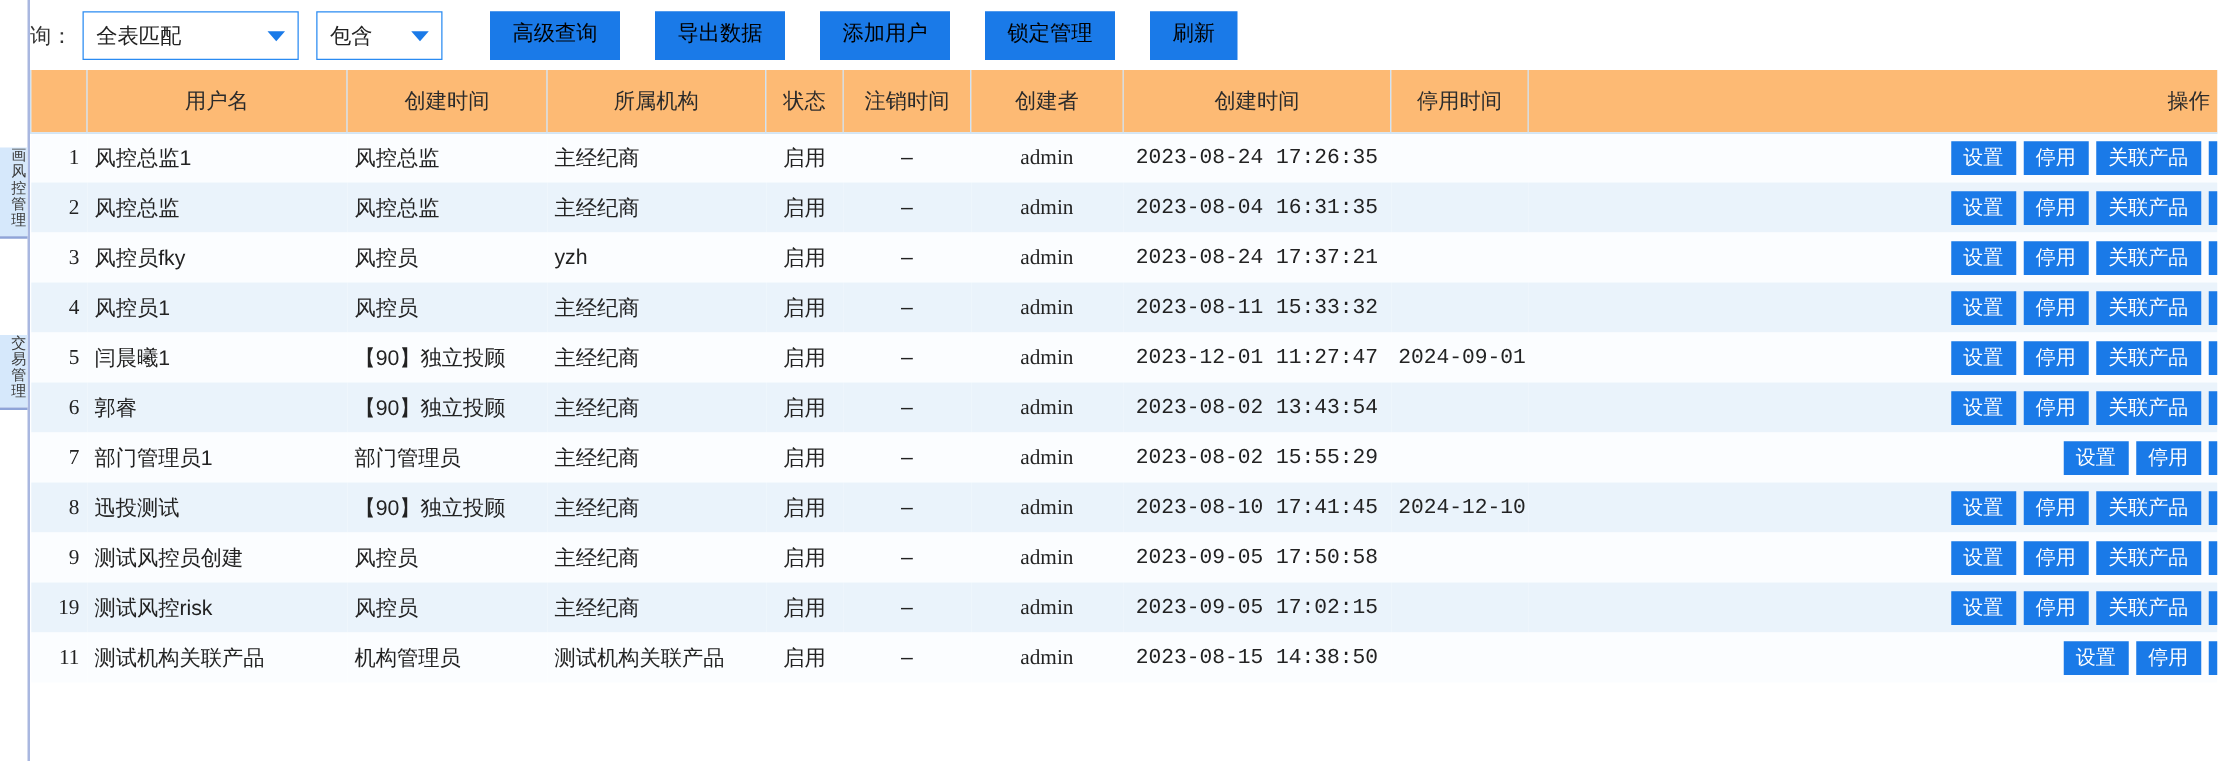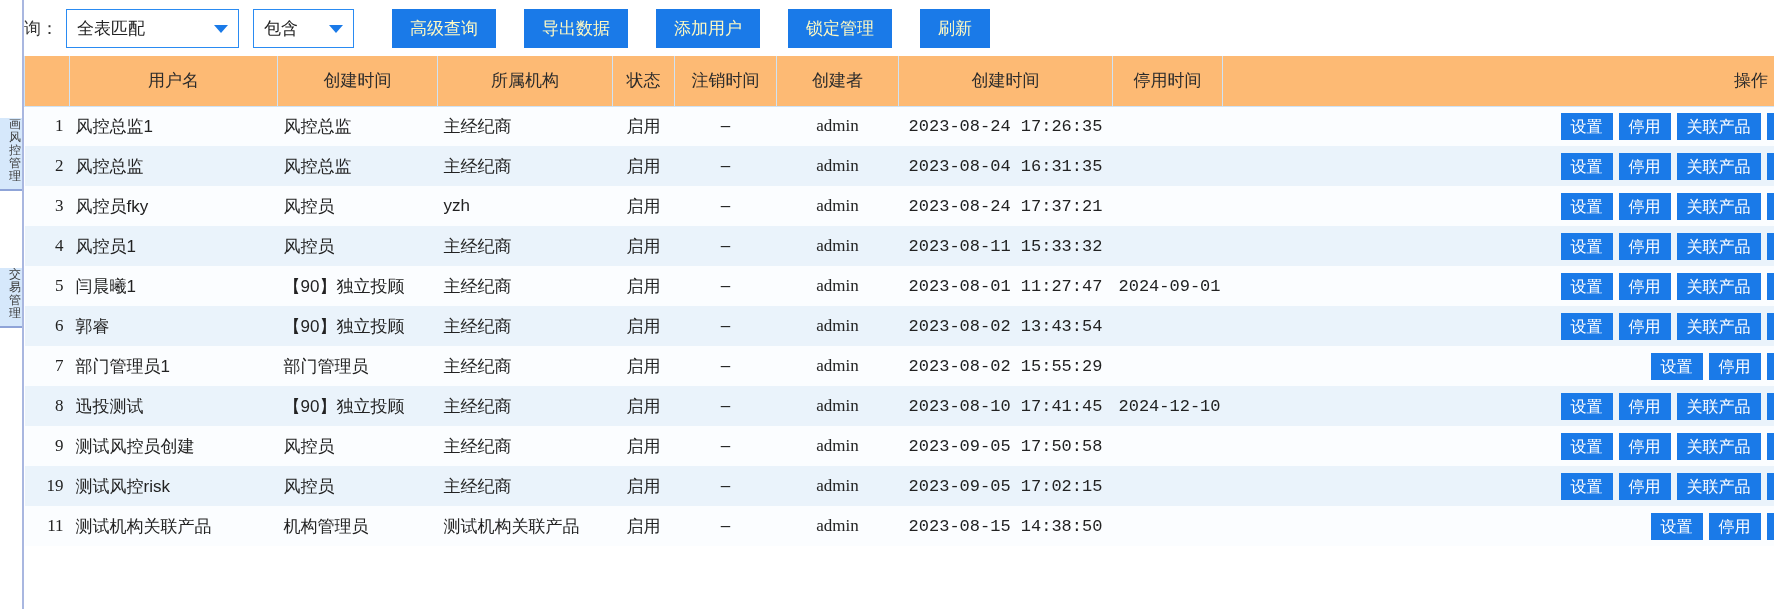--- a/index.html
+++ b/index.html
@@ -48,23 +48,23 @@
     border-left: 7px solid transparent; border-right: 7px solid transparent;
     border-top: 8px solid #1a7ae8;
   }
   .search-input {
     height: 39px; border: 1px solid #2a8bf2; background: #fff;
     font-size: 17px; color: #222; padding: 0 10px; outline: none;
     font-family: "Liberation Sans", sans-serif;
   }
   .search-input::placeholder { color: #b9b9b9; }
   .tb-btn {
-    height: 39px; background: #1a7ae8; color: #fef9c3; border: none;
+    height: 39px; background: #1a7ae8; color: #000000; border: none;
     font-size: 17px; padding: 0 18px; cursor: pointer; white-space: nowrap;
-    font-family: Liberation Serif, serif; line-height: 39px;
+    font-family: Liberation Mono, monospace; line-height: 39px;
   }
 
   
   .table-wrap {
     position: absolute; left: 24px; top: 56px; width: 1750px; height: 553px;
     overflow: hidden; background: #fff;
   }
   table.grid { border-collapse: collapse; table-layout: fixed; width: 1750px; }
   table.grid th {
     background: #fdba74; color: #2b2b2b; font-weight: normal;
@@ -248,21 +248,21 @@
             </td>
           </tr>
           <tr class="row-odd">
             <td class="c-idx">5</td>
             <td class="c-name">闫晨曦1</td>
             <td class="c-role">【90】独立投顾</td>
             <td class="c-org">主经纪商</td>
             <td class="c-status">启用</td>
             <td class="c-logout">–</td>
             <td class="c-creator">admin</td>
-            <td class="c-ctime">2023-08-01 11:27:47</td>
+            <td class="c-ctime">2023-12-01 11:27:47</td>
             <td class="c-stime">2024-09-01</td>
             <td class="c-act">
               <div class="act-wrap" style="margin-right: -34px;">
                 <button class="act-btn">设置</button>
                 <button class="act-btn">停用</button>
                 <button class="act-btn">关联产品</button>
                 <button class="act-btn">关</button>
               </div>
             </td>
           </tr>

